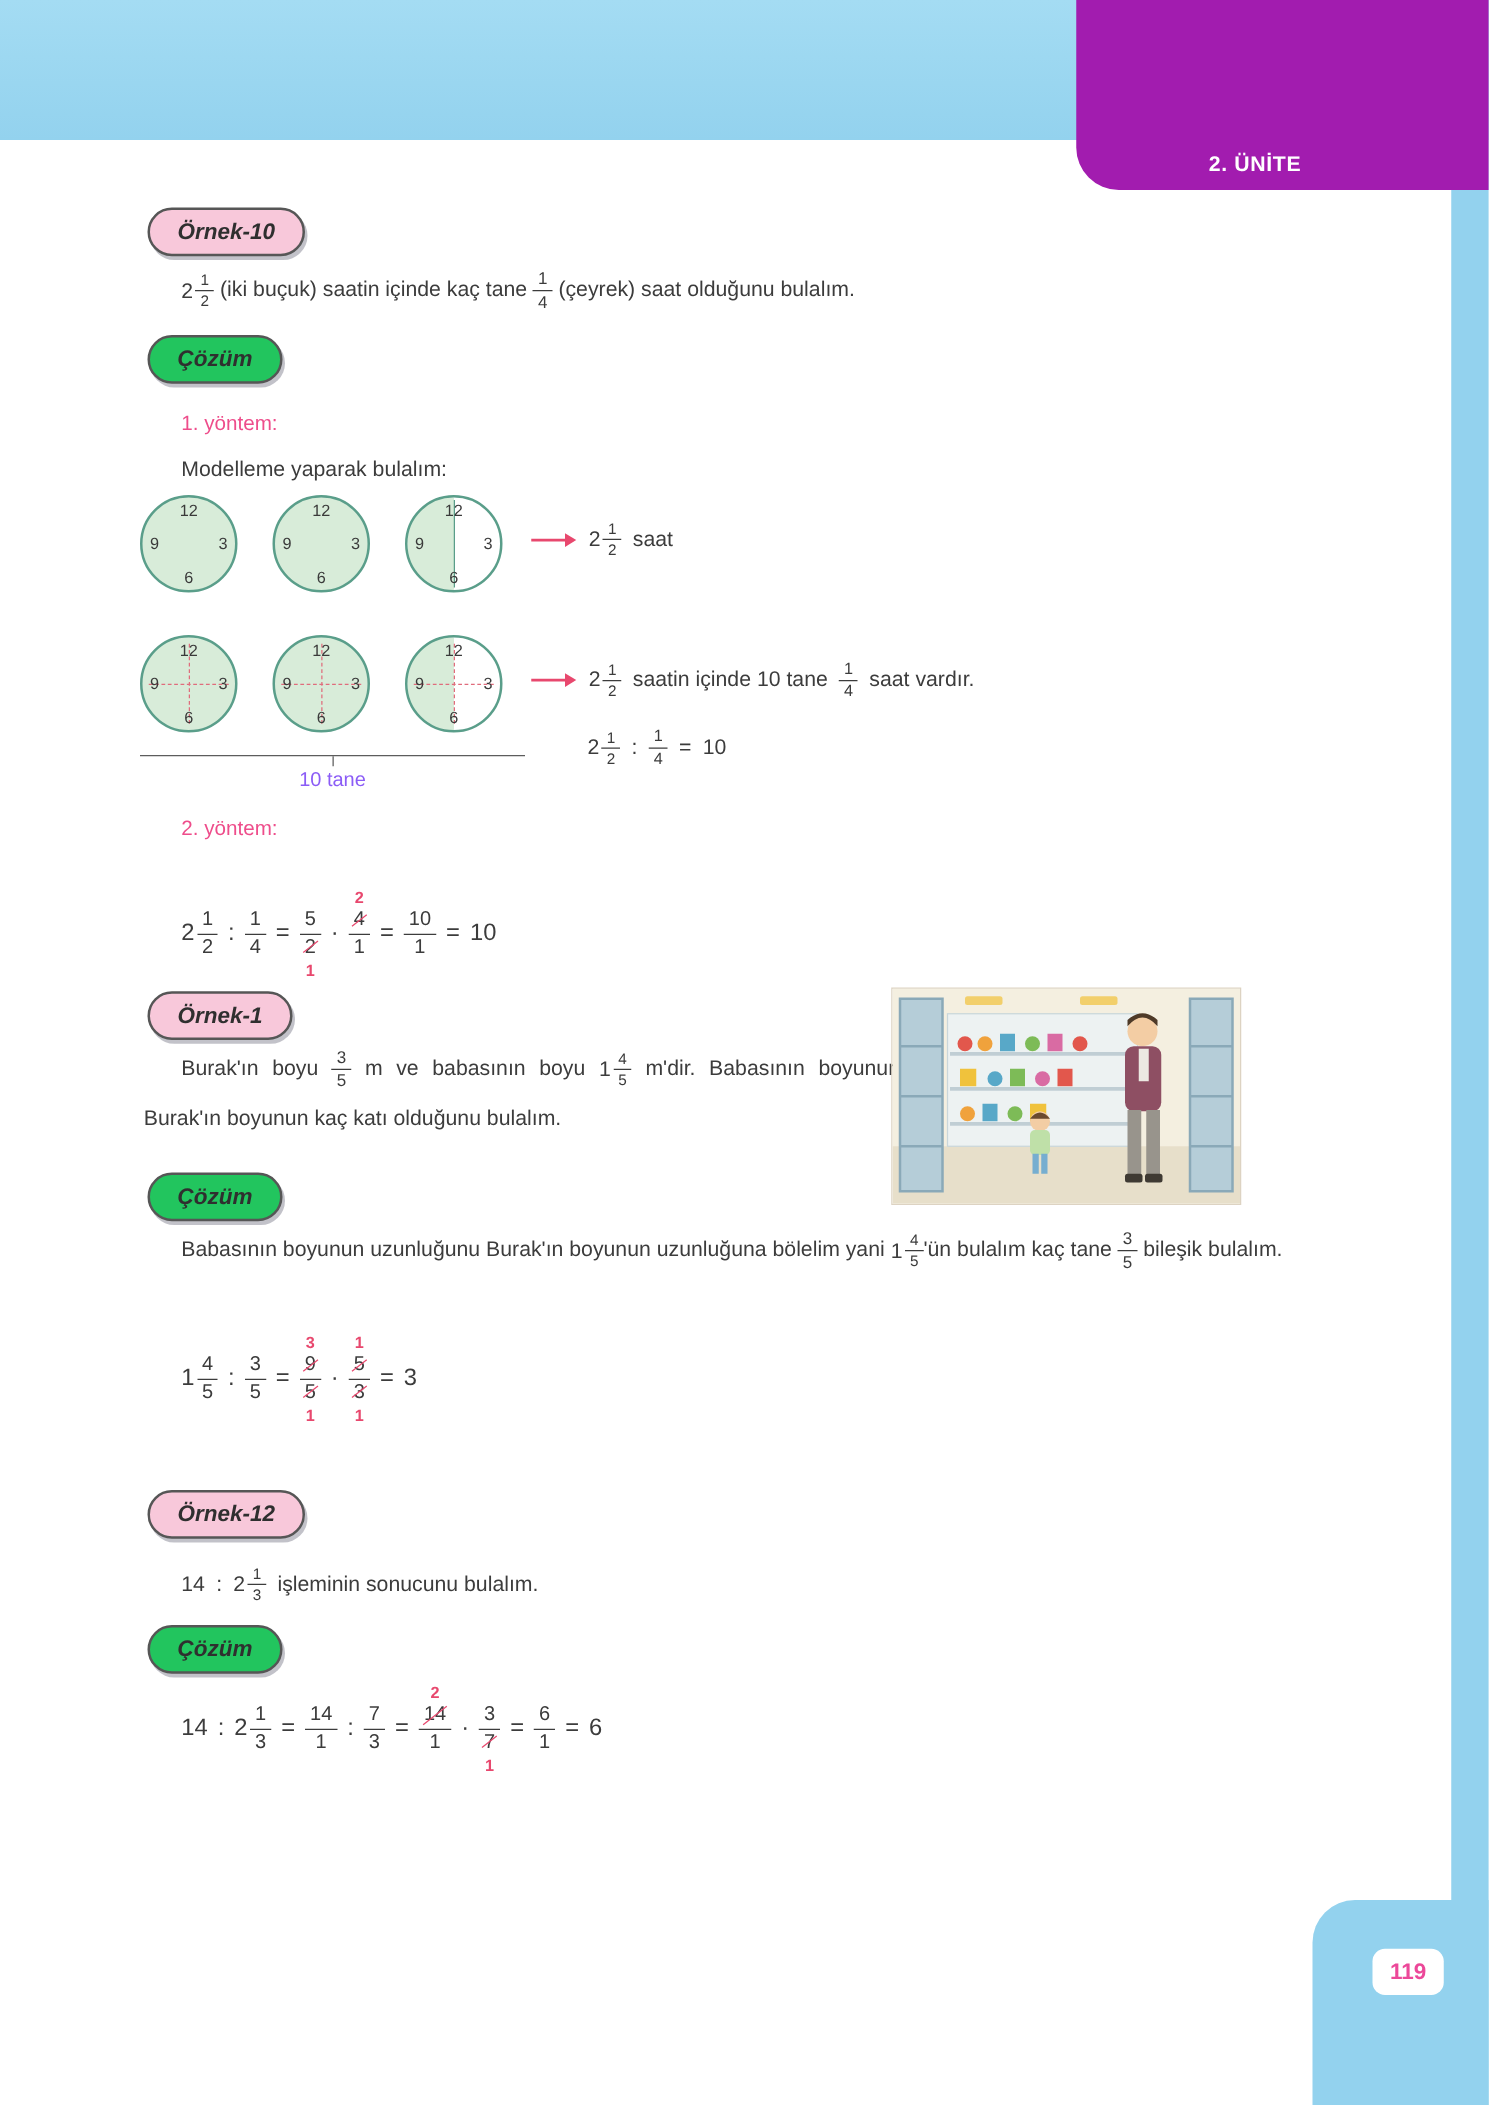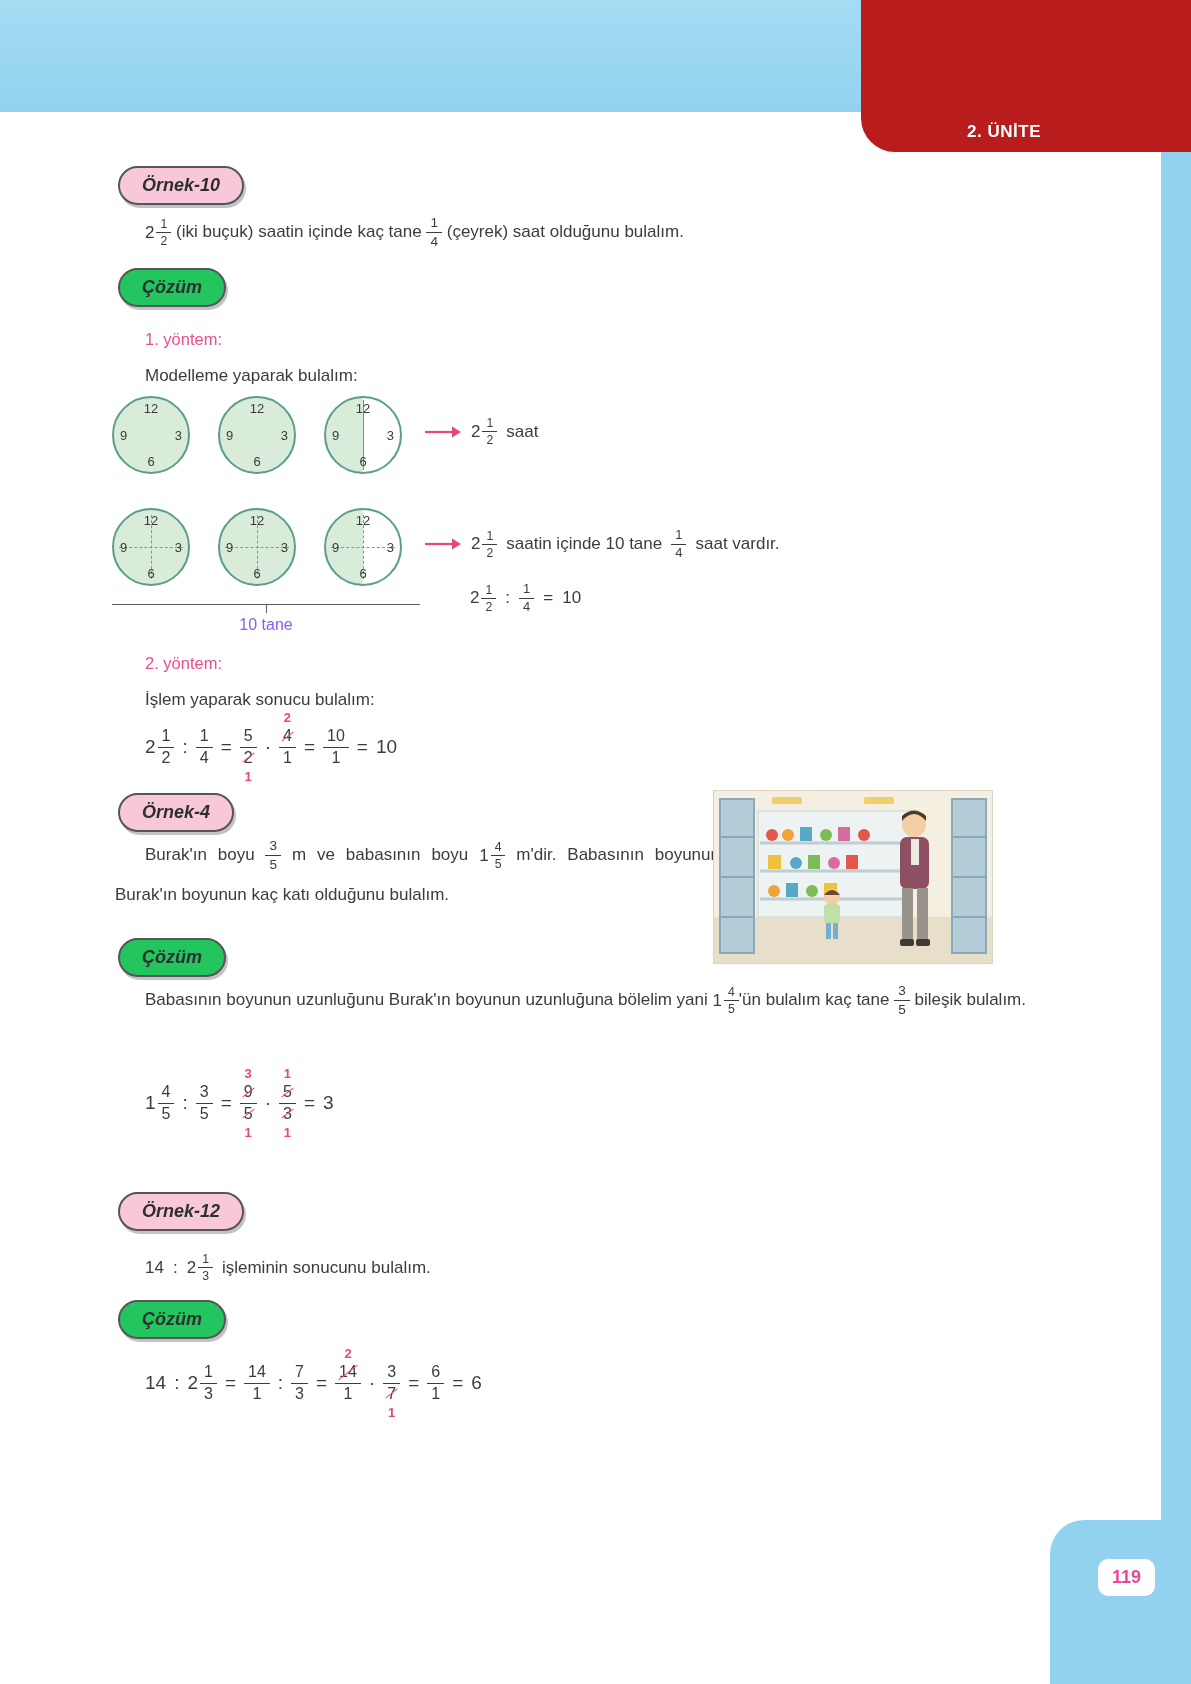--- a/index.html
+++ b/index.html
@@ -3,21 +3,21 @@
 <meta charset="utf-8">
 <style>
   * { margin:0; padding:0; box-sizing:border-box; }
   body { font-family:"Liberation Sans", sans-serif; background:#e8e8e8; }
   .page { position:relative; width:1191px; height:1684px; background:#ffffff; overflow:hidden; margin:0 auto; }
 
   
   .content-bg { position:absolute; top:112px; left:0; width:1161px; bottom:0; background:#ffffff; border-radius:30px 30px 0 0; z-index:1; }
   .frame-top { position:absolute; top:0; left:0; width:100%; height:112px; background:linear-gradient(#a4dcf3,#93d2ee); z-index:0; }
   .frame-right { position:absolute; top:0; right:0; width:30px; height:100%; background:#93d2ee; z-index:2; }
-  .frame-corner { position:absolute; top:0; right:0; width:330px; height:152px; background:#b91c1c; border-bottom-left-radius:34px; z-index:2; }
+  .frame-corner { position:absolute; top:0; right:0; width:330px; height:152px; background:#a21caf; border-bottom-left-radius:34px; z-index:2; }
   .frame-bottomcorner { position:absolute; right:0; bottom:0; width:141px; height:164px; background:#93d2ee; border-top-left-radius:34px; z-index:2; }
   .unit-label { position:absolute; right:150px; bottom:10px; color:#ffffff; font-weight:bold; font-size:17px; letter-spacing:0.5px; }
 
   .pagenum-badge { position:absolute; right:36px; bottom:88px; background:#ffffff; border-radius:10px; padding:8px 14px; font-weight:bold; font-size:18px; color:#ec4899; z-index:3; }
 
   
   .badge { position:absolute; z-index:3; display:inline-flex; align-items:center; justify-content:center; border:2.5px solid #565656; border-radius:22px; font-weight:bold; font-style:italic; font-size:18px; color:#2f2f2f; padding:7px 22px; background:#f8c8da; box-shadow:2px 3px 0 rgba(120,120,135,0.45); white-space:nowrap; }
   .badge.green { background:#22c55e; }
 
   
@@ -206,21 +206,20 @@
       </span>
     <span class="tok">=</span>
     <span class="tok">10</span>
   </div>
 
   <div class="brace" style="left:112px; top:604px; width:308px;">
     <span class="brace-label">10 tane</span>
   </div>
 
   <div class="method-label" style="left:145px; top:654px;">2. yöntem:</div>
-  <div class="textline" style="left:145px; top:680px;">İşlem yaparak sonucu bulalım:</div>
 
   <div class="eq" style="left:145px; top:716px; height:62px;">
     <span class="mixed">
         <span>2</span>
         <span class="frac">
           <span class="fnum">1</span>
           <span class="fden">2</span>
         </span>
       </span>
     <span class="tok">:</span>
@@ -241,21 +240,21 @@
     <span class="tok">=</span>
     <span class="frac">
         <span class="fnum">10</span>
         <span class="fden">1</span>
       </span>
     <span class="tok">=</span>
     <span class="tok">10</span>
   </div>
 
 
-  <div class="badge" style="left:118px; top:793px;">Örnek-4</div>
+  <div class="badge" style="left:118px; top:793px;">Örnek-1</div>
 
   <div class="para" style="left:115px; top:835px; width:605px;">
     <span>Burak'ın boyu</span>
     <span class="frac">
         <span class="fnum">3</span>
         <span class="fden">5</span>
       </span>
     <span>m ve babasının boyu</span>
     <span class="mixed">
         <span>1</span>

